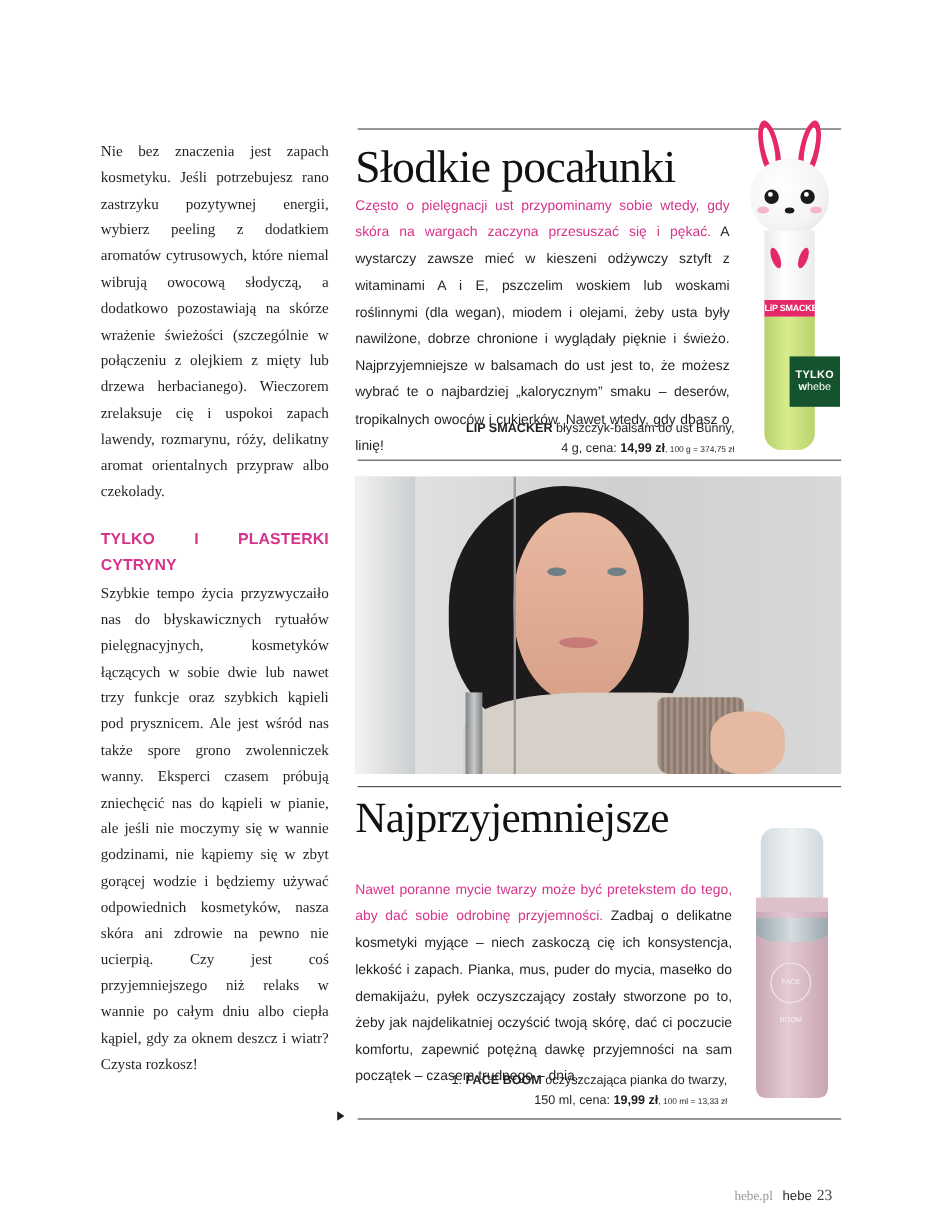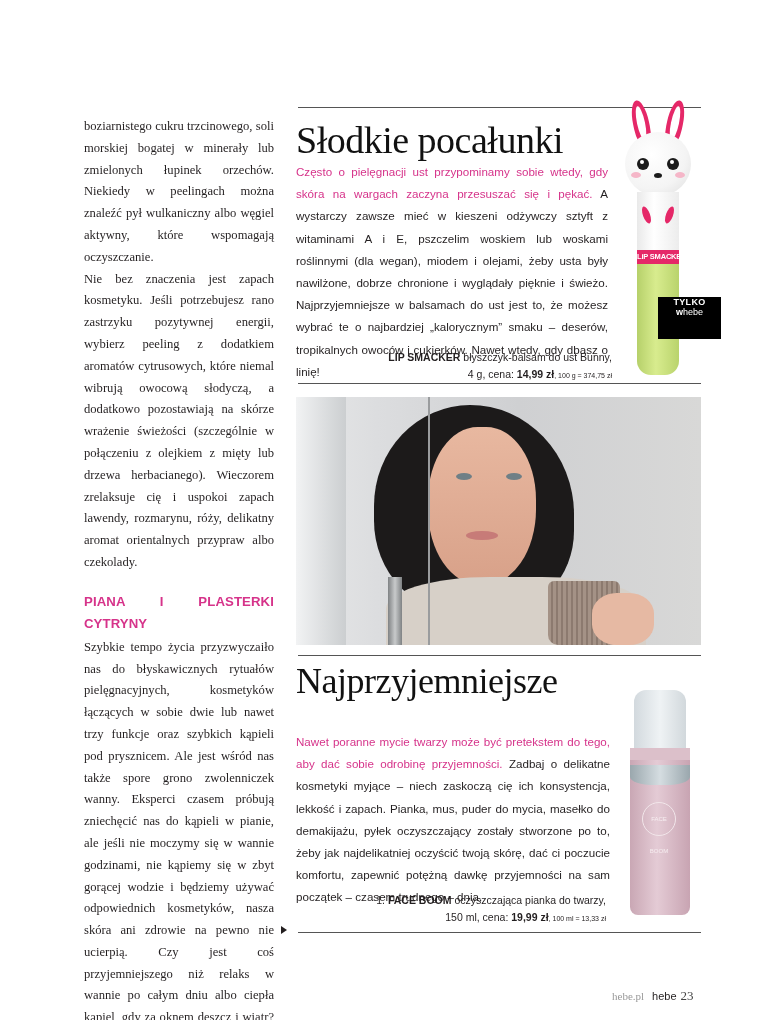--- a/index.html
+++ b/index.html
@@ -70,23 +70,23 @@
     position:absolute; left:12px; top:150px; width:42px; height:14px; background:#e52868;
     color:#fff; font-family:"Liberation Sans", sans-serif; font-weight:bold; font-size:7.5px;
     text-align:center; line-height:14px; letter-spacing:-0.2px; white-space:nowrap; overflow:hidden;
   }
   .tube {
     position:absolute; left:12px; top:164px; width:42px; height:111px;
     background:linear-gradient(90deg,#b6d06a,#d8ec8e 45%,#b9d36c);
     border-radius:0 0 14px 14px;
   }
   .badge {
-    position:absolute; left:658px; top:297px; width:63px; height:42px; background:#000000;
+    position:absolute; left:658px; top:297px; width:42px; height:42px; background:#14532d;
     color:#fff; font-family:"Liberation Sans", sans-serif; text-align:center;
-    font-size:9px; line-height:10px; box-sizing:border-box;
+    font-size:9px; line-height:10px; padding-top:10px; box-sizing:border-box;
   }
   .badge .b1 { font-weight:bold; display:block; letter-spacing:0.3px; }
   .badge .b2 { display:block; }
   .badge .b2 b { font-weight:bold; }
 
   
   .photo {
     position:absolute; left:296px; top:397px; width:405px; height:248px; overflow:hidden;
     background:linear-gradient(90deg,#e7e8e9 0%, #dcdddf 20%, #cfd0d2 55%, #d8d8d7 100%);
   }
@@ -112,23 +112,22 @@
   .footer {
     position:absolute; top:988px; left:612px; font-family:"Liberation Serif", serif; font-size:11px; color:#999;
   }
   .footer .brand { font-family:"Liberation Sans", sans-serif; color:#231f20; font-size:11px; margin-left:8px; }
   .footer .page { font-family:"Liberation Serif", serif; color:#444; font-size:13px; margin-left:4px; }
 </style>
 </head>
 <body>
 
 <div class="col-left">
-  <p>boziarnistego cukru trzcinowego, soli morskiej bogatej w minerały lub zmielonych łupinek orzechów. Niekiedy w peelingach można znaleźć pył wulkaniczny albo węgiel aktywny, które wspomagają oczyszczanie.</p>
   <p>Nie bez znaczenia jest zapach kosmetyku. Jeśli potrzebujesz rano zastrzyku pozytywnej energii, wybierz peeling z dodatkiem aromatów cytrusowych, które niemal wibrują owocową słodyczą, a dodatkowo pozostawiają na skórze wrażenie świeżości (szczególnie w połączeniu z olejkiem z mięty lub drzewa herbacianego). Wieczorem zrelaksuje cię i uspokoi zapach lawendy, rozmarynu, róży, delikatny aromat orientalnych przypraw albo czekolady.</p>
-  <p class="sub-heading">PIANA I PLASTERKI CYTRYNY</p>
+  <p class="sub-heading">TYLKO I PLASTERKI CYTRYNY</p>
   <p>Szybkie tempo życia przyzwyczaiło nas do błyskawicznych rytuałów pielęgnacyjnych, kosmetyków łączących w sobie dwie lub nawet trzy funkcje oraz szybkich kąpieli pod prysznicem. Ale jest wśród nas także spore grono zwolenniczek wanny. Eksperci czasem próbują zniechęcić nas do kąpieli w pianie, ale jeśli nie moczymy się w wannie godzinami, nie kąpiemy się w zbyt gorącej wodzie i będziemy używać odpowiednich kosmetyków, nasza skóra ani zdrowie na pewno nie ucierpią. Czy jest coś przyjemniejszego niż relaks w wannie po całym dniu albo ciepła kąpiel, gdy za oknem deszcz i wiatr? Czysta rozkosz!</p>
 
 </div>
 <div class="continue-arrow"></div>
 
 <div class="rule" style="left:298px; top:107px; width:403px;"></div>
 <h1 class="section-title" style="left:296px; top:119px; font-size:38px; line-height:42px;">Słodkie pocałunki</h1>
 <p class="sans-body" style="left:296px; top:161px; width:312px;"><span class="lead">Często o pielęgnacji ust przypominamy sobie wtedy, gdy skóra na wargach zaczyna przesuszać się i pękać.</span><span> A wystarczy zawsze mieć w kieszeni odżywczy sztyft z witaminami A i E, pszczelim woskiem lub woskami roślinnymi (dla wegan), miodem i olejami, żeby usta były nawilżone, dobrze chronione i wyglądały pięknie i świeżo. Najprzyjemniejsze w balsamach do ust jest to, że możesz wybrać te o najbardziej „kalorycznym” smaku – deserów, tropikalnych owoców i cukierków. Nawet wtedy, gdy dbasz o linię!</span></p>
 
 <div class="lip">

